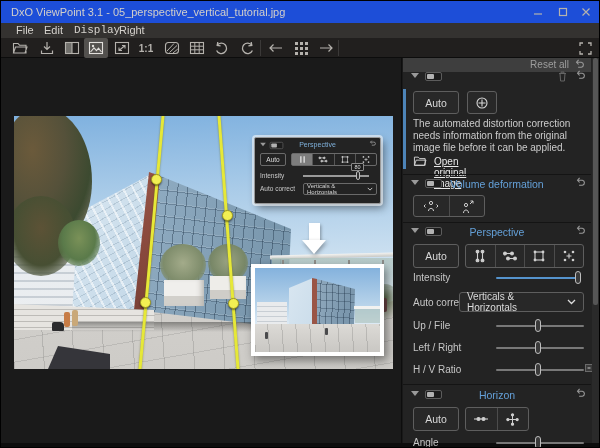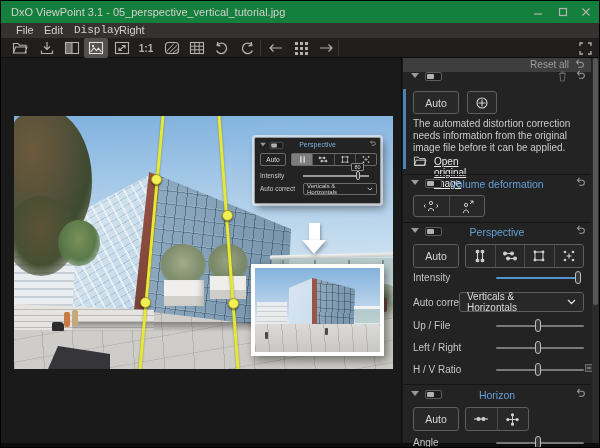--- a/index.html
+++ b/index.html
@@ -1,20 +1,20 @@
 <!DOCTYPE html>
 <html><head>
 <meta charset="utf-8">
 <style>
   html,body{margin:0;padding:0;background:#000;}
   *{box-sizing:border-box;}
   .app{position:relative;width:600px;height:448px;background:#191919;font-family:"Liberation Sans",sans-serif;overflow:hidden;border:1px solid #000;}
   .abs{position:absolute;}
   
-  .titlebar{left:0;top:0;width:600px;height:22px;background:#15803d;color:#d2cfca;font-size:11px;}
+  .titlebar{left:0;top:0;width:600px;height:22px;background:#1d4ed8;color:#d2cfca;font-size:11px;}
   .titlebar .ttl{left:10px;top:5px;white-space:nowrap;}
   .winbtn{top:3px;width:22px;height:16px;color:#b5b2ad;display:flex;align-items:center;justify-content:center;}
   
   .menubar{left:0;top:22px;width:600px;height:15px;background:#343230;color:#d5d2cd;font-size:11px;}
   .menubar span{position:absolute;top:1px;}
   
   .toolbar{left:0;top:37px;width:600px;height:20px;background:#211f1e;border-bottom:1px solid #0c0c0c;}
   .tbtn{top:0px;width:24px;height:20px;display:flex;align-items:center;justify-content:center;color:#b5b2ad;border-radius:2px;}
   .tbtn.active{background:#53514e;color:#e2e0dc;}
   .tsep{top:2px;width:1px;height:16px;background:#3b3938;}

